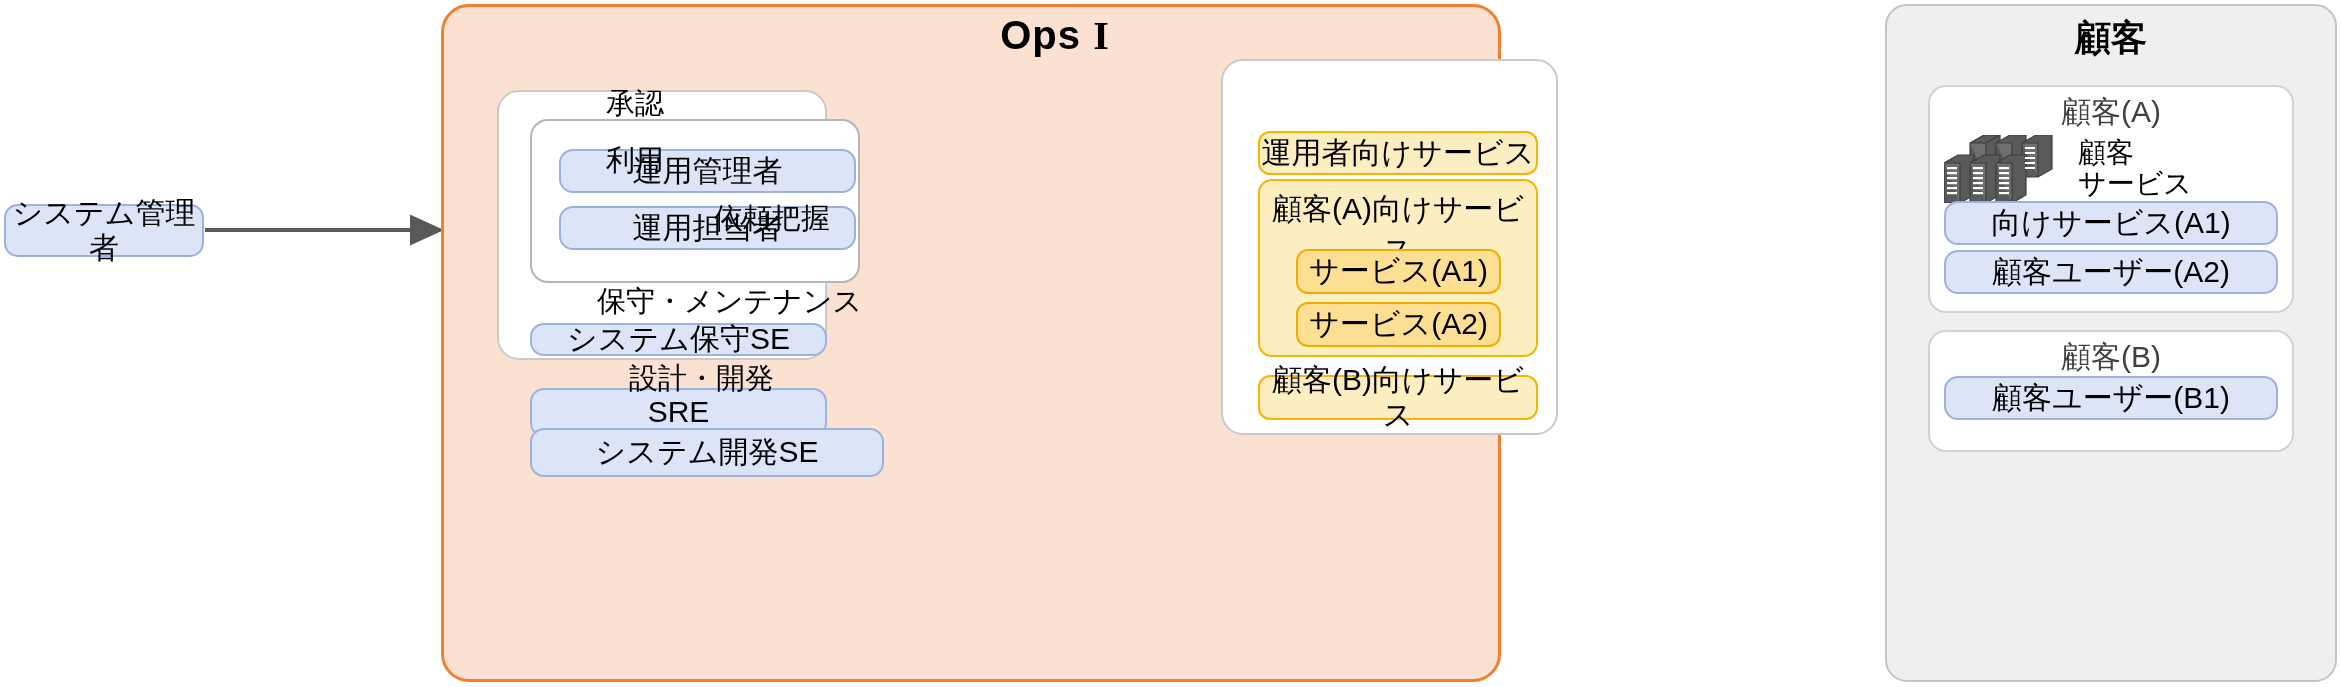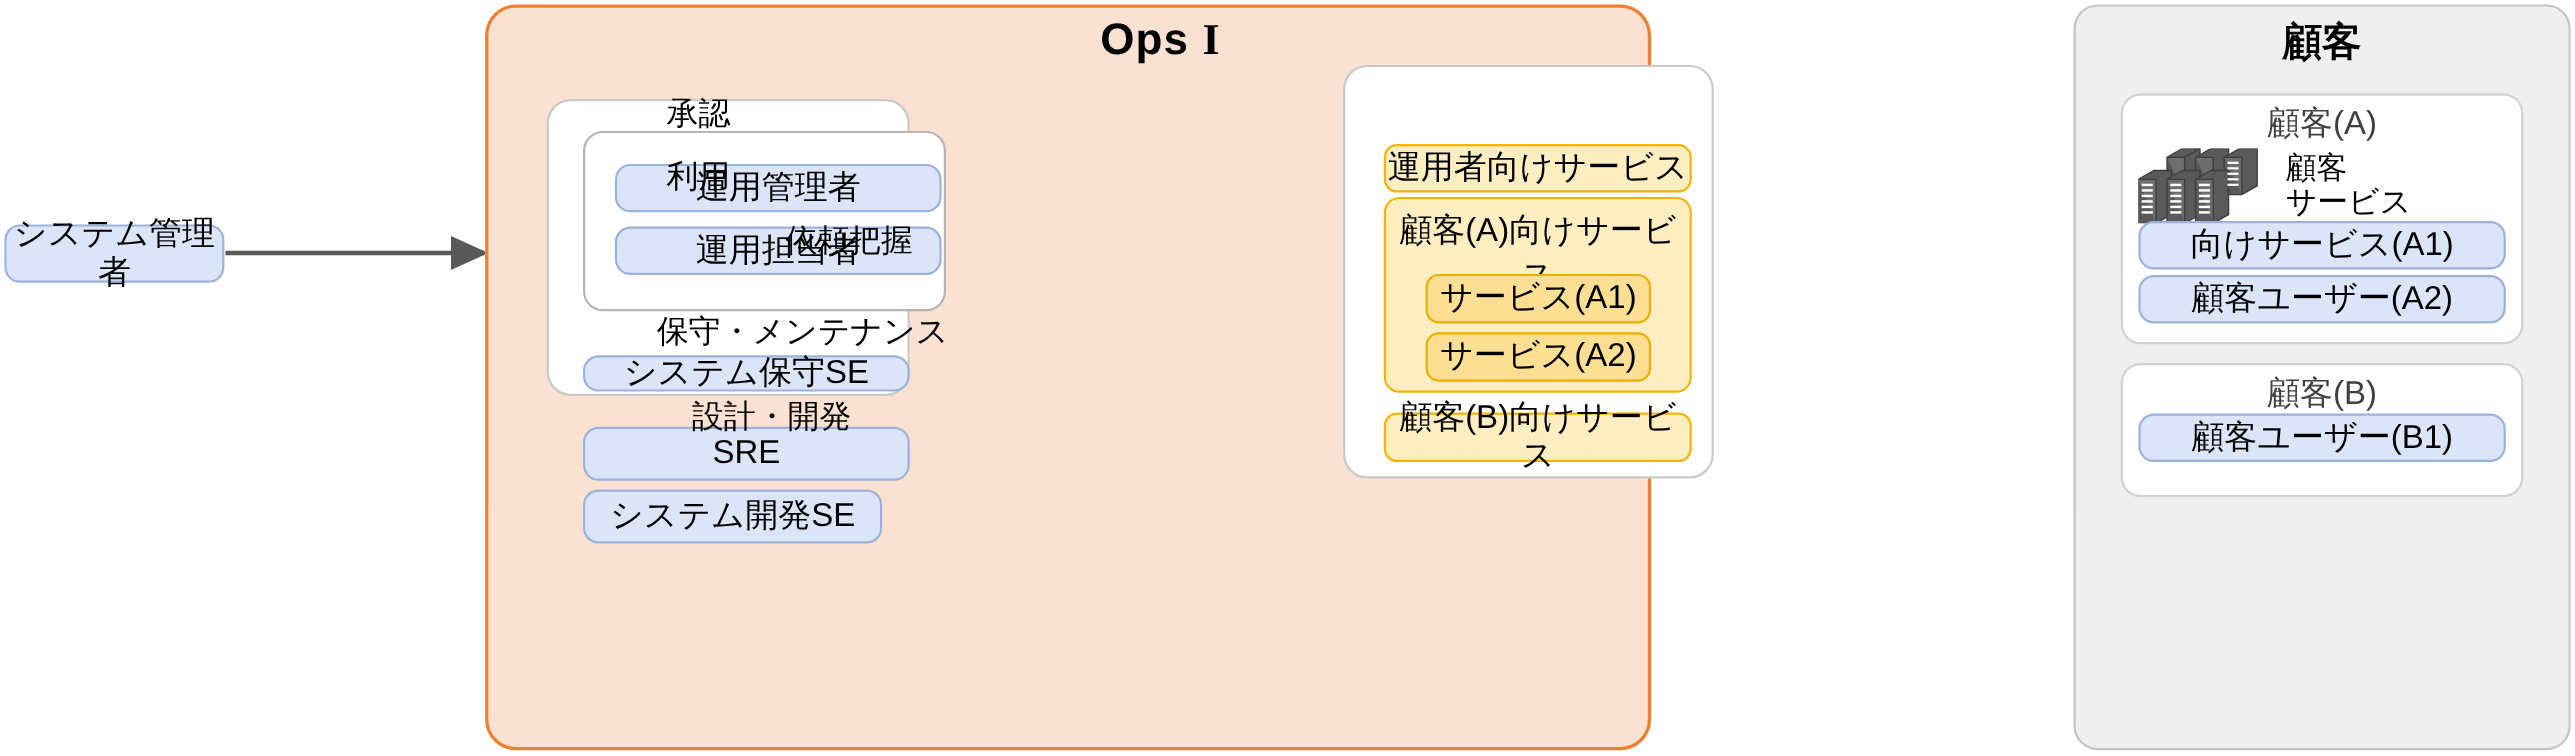--- a/index.html
+++ b/index.html
@@ -194,21 +194,21 @@
     <span>運用管理者</span>
   </div>
 
   <div class="abs box actor" style="left:530px; top:323px; width:297px; height:33px;text-align:center;">
     <span>システム保守SE</span>
   </div>
   <div class="abs box actor" style="left:530px; top:388px; width:297px; height:49px;">
     <span>SRE</span>
   </div>
 
-  <div class="abs box actor" style="left:530px; top:445px; width:272px; height:49px;">
+  <div class="abs box actor" style="left:530px; top:428px; width:354px; height:49px;">
     <span>システム開発SE</span>
   </div>
 
   <div class="abs edge-label" style="left:606px; top:84px;">
     <span>承認</span>
   </div>
   <div class="abs edge-label" style="left:606px; top:141px;">
     <span>利用</span>
   </div>
   <div class="abs edge-label" style="left:714px; top:199px;">

